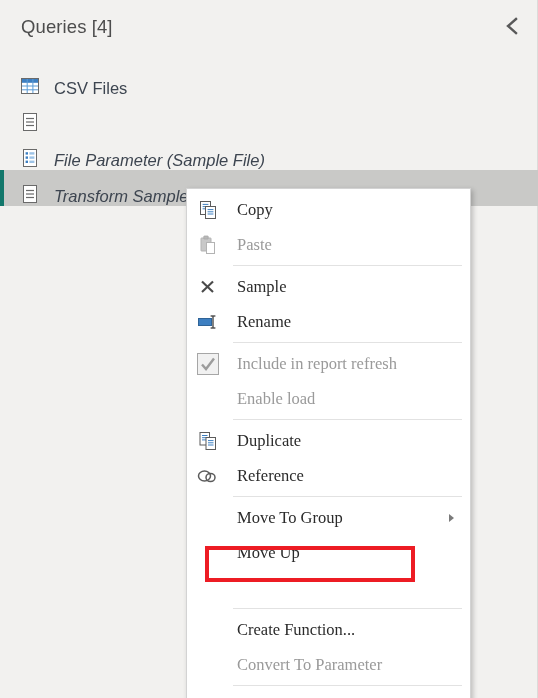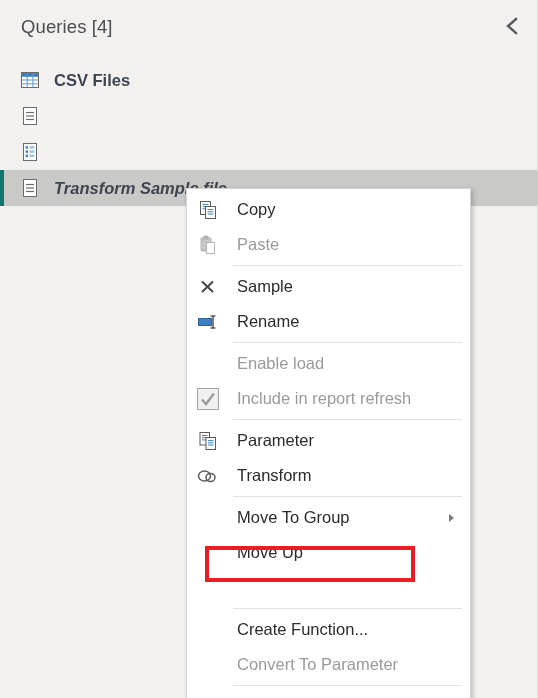--- a/index.html
+++ b/index.html
@@ -57,24 +57,23 @@
   #query-list {
     position: absolute;
     left: 0;
     top: 62px;
     width: 538px;
   }
   .query-row {
     position: relative;
     height: 36px;
     display: flex;
-    align-items: center;
+    align-items: flex-end;
     box-sizing: border-box;
     cursor: default;
-    font-weight: bold;
   }
   .query-row.selected {
     background: #c9c9c7;
   }
   .query-row .accent {
     position: absolute;
     left: 0; top: 0;
     width: 4px;
     height: 36px;
     background: transparent;
@@ -114,20 +113,21 @@
     padding: 3px 0 4px 0;
     z-index: 40;
   }
   .menu-item {
     position: relative;
     height: 35px;
     display: flex;
     align-items: center;
     box-sizing: border-box;
     cursor: default;
+    font-family: Liberation Serif, serif;
   }
   .menu-icon {
     width: 30px;
     height: 28px;
     margin-left: 6px;
     flex: 0 0 auto;
     display: flex;
     align-items: center;
     justify-content: center;
   }
@@ -223,20 +223,21 @@
         <svg width="22" height="22" viewBox="0 0 22 22">
           <rect x="4.5" y="2.5" width="13" height="17" fill="#ffffff" stroke="#6a6a6a" stroke-width="1"></rect>
           <rect x="6.6" y="5.2" width="2.4" height="2.4" fill="#3d7fc1"></rect>
           <rect x="6.6" y="9.4" width="2.4" height="2.4" fill="#3d7fc1"></rect>
           <rect x="6.6" y="13.6" width="2.4" height="2.4" fill="#3d7fc1"></rect>
           <rect x="10.4" y="5.2" width="5" height="2.4" fill="#9dc3e6"></rect>
           <rect x="10.4" y="9.4" width="5" height="2.4" fill="#9dc3e6"></rect>
           <rect x="10.4" y="13.6" width="5" height="2.4" fill="#9dc3e6"></rect>
         </svg>
       </div>
+      <div class="query-label italic">File Parameter (Sample File)</div>
     </div>
 
     <div class="query-row selected">
       <div class="accent"></div>
       <div class="query-icon">
         <svg width="22" height="22" viewBox="0 0 22 22">
           <rect x="4.5" y="2.5" width="13" height="17" fill="#ffffff" stroke="#6a6a6a" stroke-width="1"></rect>
           <line x1="7" y1="7.5" x2="15" y2="7.5" stroke="#6a6a6a" stroke-width="1.2"></line>
           <line x1="7" y1="11" x2="15" y2="11" stroke="#6a6a6a" stroke-width="1.2"></line>
           <line x1="7" y1="14.5" x2="15" y2="14.5" stroke="#6a6a6a" stroke-width="1.2"></line>
@@ -297,60 +298,60 @@
         <line x1="14.6" y1="4" x2="19.4" y2="4" stroke="#4a4a4a" stroke-width="1.4"></line>
         <line x1="14.6" y1="16" x2="19.4" y2="16" stroke="#4a4a4a" stroke-width="1.4"></line>
       </svg>
     </div>
     <div class="menu-label">Rename</div>
   </div>
 
   <div class="menu-sep"></div>
 
   <div class="menu-item disabled">
-    <div class="menu-icon"></div>
-    <div class="menu-label">Enable load</div>
-  </div>
-
-  <div class="menu-item disabled">
     <div class="menu-icon">
       <svg width="26" height="26" viewBox="0 0 26 26">
         <rect x="2.5" y="2.5" width="21" height="21" fill="#f1f1f1" stroke="#a6a6a6" stroke-width="1"></rect>
         <polyline points="7,13.5 11,18 19,7.5" fill="none" stroke="#9c9c9c" stroke-width="2.4" stroke-linecap="butt" stroke-linejoin="miter"></polyline>
       </svg>
     </div>
     <div class="menu-label">Include in report refresh</div>
+  </div>
+
+  <div class="menu-item disabled">
+    <div class="menu-icon"></div>
+    <div class="menu-label">Enable load</div>
   </div>
 
   <div class="menu-sep"></div>
 
   <div class="menu-item">
     <div class="menu-icon">
       <svg width="22" height="22" viewBox="0 0 22 22">
         <rect x="3" y="2.5" width="9.5" height="12.5" fill="#ffffff" stroke="#5b5b5b" stroke-width="1"></rect>
         <line x1="5" y1="5.5" x2="10.5" y2="5.5" stroke="#3d7fc1" stroke-width="1"></line>
         <line x1="5" y1="7.7" x2="10.5" y2="7.7" stroke="#3d7fc1" stroke-width="1"></line>
         <line x1="5" y1="9.9" x2="10.5" y2="9.9" stroke="#3d7fc1" stroke-width="1"></line>
         <rect x="9" y="7.5" width="9.5" height="12" fill="#ffffff" stroke="#5b5b5b" stroke-width="1"></rect>
         <line x1="11" y1="10.6" x2="16.5" y2="10.6" stroke="#3d7fc1" stroke-width="1"></line>
         <line x1="11" y1="12.8" x2="16.5" y2="12.8" stroke="#3d7fc1" stroke-width="1"></line>
         <line x1="11" y1="15" x2="16.5" y2="15" stroke="#3d7fc1" stroke-width="1"></line>
       </svg>
     </div>
-    <div class="menu-label">Parameter</div>
+    <div class="menu-label">Duplicate</div>
   </div>
 
   <div class="menu-item">
     <div class="menu-icon">
       <svg width="24" height="20" viewBox="0 0 24 20">
         <ellipse cx="8.5" cy="10" rx="6" ry="5" fill="none" stroke="#5b5b5b" stroke-width="1.5"></ellipse>
         <ellipse cx="14.5" cy="11.5" rx="4.5" ry="4" fill="none" stroke="#5b5b5b" stroke-width="1.5"></ellipse>
       </svg>
     </div>
-    <div class="menu-label">Transform</div>
+    <div class="menu-label">Reference</div>
   </div>
 
   <div class="menu-sep"></div>
 
   <div class="menu-item">
     <div class="menu-icon"></div>
     <div class="menu-label">Move To Group</div>
     <div class="submenu-arrow"></div>
   </div>
 

